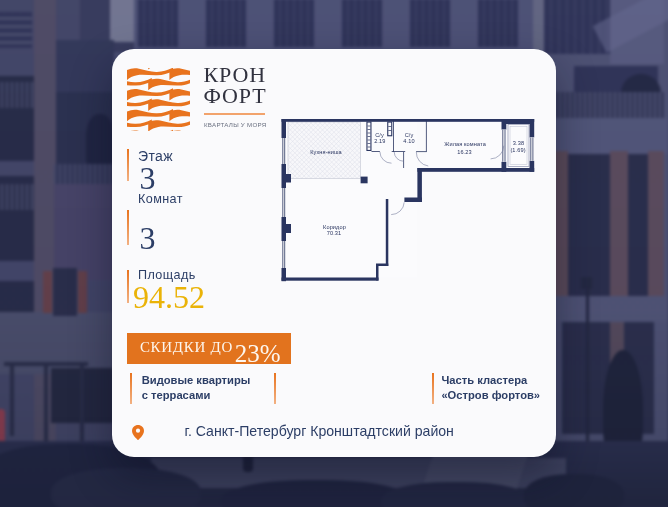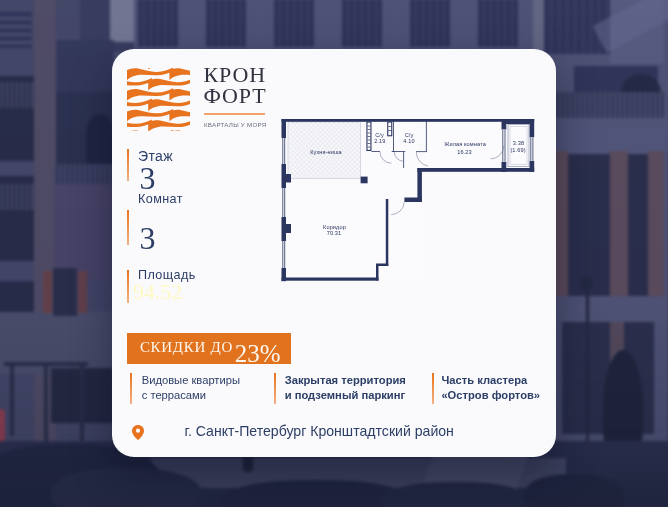--- a/index.html
+++ b/index.html
@@ -198,21 +198,21 @@
 <div class="a" style="left:127.3px;top:210px;width:2.2px;height:35px;background:linear-gradient(180deg,#e8731e,#f2b183);"></div>
 
 <div class="a" style="left:138px;top:193px;font-size:12.6px;line-height:1;letter-spacing:0.4px;color:#2c3e66;">Комнат</div>
 
 <div class="a" style="left:139.5px;top:222.4px;font-family:'Liberation Serif',serif;font-size:32px;line-height:1;color:#2c3e66;">3</div>
 
 <div class="a" style="left:127.3px;top:269.6px;width:2.2px;height:33px;background:linear-gradient(180deg,#e8731e,#f2b183);"></div>
 
 <div class="a" style="left:138px;top:268.6px;font-size:12.6px;line-height:1;letter-spacing:0.4px;color:#2c3e66;">Площадь</div>
 
-<div class="a" style="left:132.9px;top:280.7px;font-family:'Liberation Serif',serif;font-size:22px;line-height:1;color:#fef9c3;">94.52</div>
+<div class="a" style="left:132.9px;top:280.7px;font-family:'Liberation Serif',serif;font-size:32px;line-height:1;color:#eab308;">94.52</div>
 
 <svg class="a" style="left:280px;top:117px;" width="257" height="167" viewBox="0 0 257 167">
 
   <rect x="6" y="4.8" width="131" height="156" fill="#fbfbfd"></rect>
 
   <rect x="146" y="4.8" width="104" height="47" fill="#fbfbfd"></rect>
 
   <g>
     <rect x="8" y="5" width="72.6" height="56.6" fill="#f7f7fa"></rect>
     <clipPath id="hc">
@@ -331,25 +331,24 @@
 </svg>
 
 <div class="a" style="left:127.3px;top:332.9px;width:163.5px;height:31.4px;background:#e2731e;"></div>
 
 <div class="a" style="left:139.9px;top:339.9px;font-family:'Liberation Serif',serif;font-size:15px;line-height:1;letter-spacing:0.7px;color:#fdf6ee;">СКИДКИ ДО</div>
 
 <div class="a" style="left:234.8px;top:333.7px;font-family:'Liberation Serif',serif;font-size:25px;line-height:1;color:#fdf6ee;margin-top:7px;">23%</div>
 
 <div class="a" style="left:129.5px;top:373.3px;width:2px;height:31px;background:linear-gradient(180deg,#e8731e,#f2b183);"></div>
 
-<div class="a" style="left:141.7px;top:372.9px;font-size:11.2px;line-height:15.1px;font-weight:normal;color:#2c3e66;">Видовые квартиры<br>с террасами</div>
+<div class="a" style="left:141.7px;top:372.9px;font-size:11.2px;line-height:15.1px;font-weight:bold;color:#2c3e66;">Видовые квартиры<br>с террасами</div>
 
 <div class="a" style="left:273.5px;top:373.3px;width:2px;height:31px;background:linear-gradient(180deg,#e8731e,#f2b183);"></div>
 
-<div class="a" style="left:284.7px;top:372.9px;font-size:11.2px;line-height:15.1px;font-weight:bold;color:#2c3e66;">Закрытая территория<br>и подземный паркинг</div>
 
 <div class="a" style="left:431.6px;top:373.3px;width:2px;height:31px;background:linear-gradient(180deg,#e8731e,#f2b183);"></div>
 
 <div class="a" style="left:441.4px;top:372.9px;font-size:11.2px;line-height:15.1px;font-weight:bold;color:#2c3e66;">Часть кластера<br>«Остров фортов»</div>
 
 <svg class="a" style="left:131.5px;top:424.5px;" width="12" height="15" viewBox="0 0 12 15">
   <path fill="#e8731e" d="M6,0 C2.7,0 0,2.6 0,5.9 C0,10.1 6,15 6,15 C6,15 12,10.1 12,5.9 C12,2.6 9.3,0 6,0 Z"></path>
   <circle cx="6" cy="5.7" r="2.1" fill="#fafafc"></circle>
 </svg>
 

